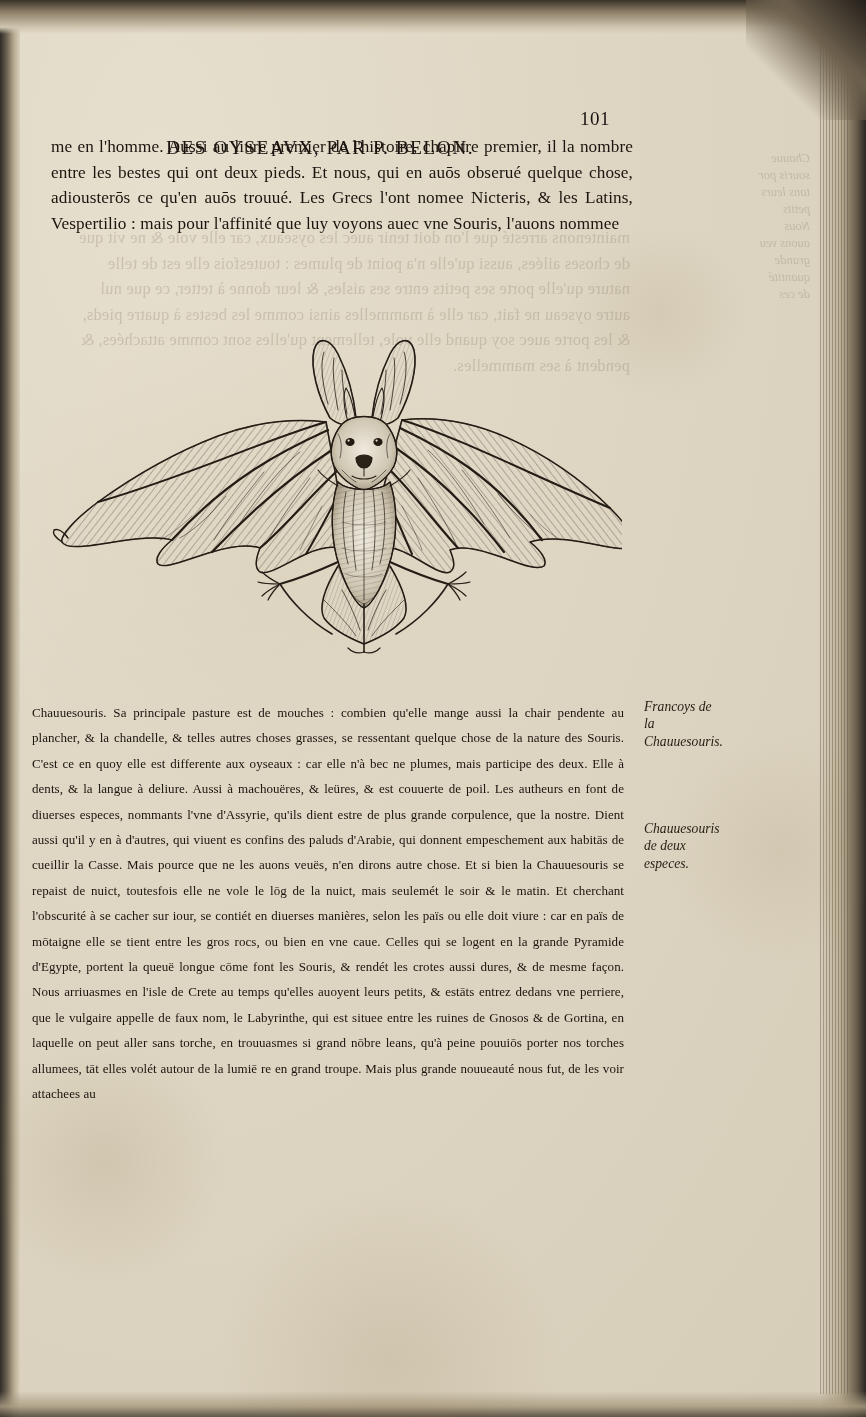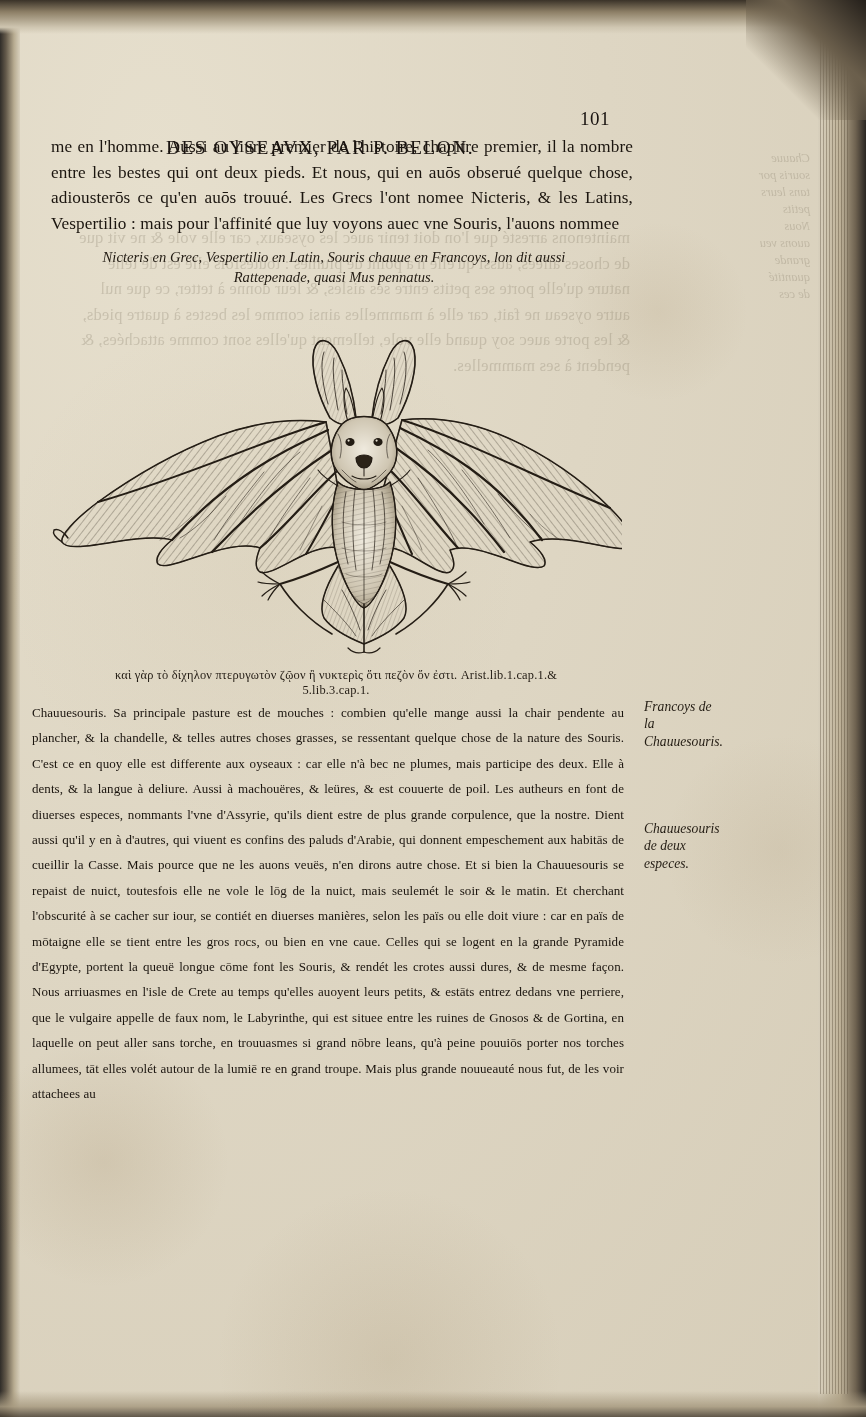--- a/index.html
+++ b/index.html
@@ -227,21 +227,20 @@
 
   <div class="foxing"></div>
 
   <div class="content">
 
     <div class="running-head ink-blur">DES OYSEAVX, PAR P. BELON.</div>
     <div class="folio ink-blur">101</div>
 
     <div class="para-top ink-blur">me en l'homme. Aussi au liure premier de l'histoire, chapitre premier, il la nombre entre les bestes qui ont deux pieds. Et nous, qui en auōs obserué quelque chose, adiousterōs ce qu'en auōs trouué. Les Grecs l'ont nomee Nicteris, &amp; les Latins, Vespertilio : mais pour l'affinité que luy voyons auec vne Souris, l'auons nommee</div>
 
-    <div class="caption ink-blur">Nicteris en Grec, Vespertilio en Latin, Souris chauue en Francoys, lon dit aussi Rattepenade, quasi Mus pennatus.</div>
 
     <div class="plate">
       <svg width="580" height="360" viewBox="0 0 580 360" xmlns="http://www.w3.org/2000/svg">
         <defs>
           <pattern id="hatchL" width="6" height="6" patternUnits="userSpaceOnUse" patternTransform="rotate(38)">
             <line x1="0" y1="0" x2="0" y2="6" stroke="#2a2219" stroke-width="0.9"></line>
           </pattern>
           <pattern id="hatchR" width="6" height="6" patternUnits="userSpaceOnUse" patternTransform="rotate(-38)">
             <line x1="0" y1="0" x2="0" y2="6" stroke="#2a2219" stroke-width="0.9"></line>
           </pattern>
@@ -395,21 +394,20 @@
           <path d="M322 352 C316 354 310 352 306 348" stroke-width="1.2"></path>
           <path d="M322 352 C328 354 334 352 338 348" stroke-width="1.2"></path>
           <path d="M300 290 C308 304 314 318 318 330" stroke-width="0.7"></path>
           <path d="M344 290 C336 304 330 318 326 330" stroke-width="0.7"></path>
           <path d="M282 300 C294 312 306 324 314 336" stroke-width="0.6"></path>
           <path d="M362 300 C350 312 338 324 330 336" stroke-width="0.6"></path>
         </g>
       </svg>
     </div>
 
-    <div class="greek-line ink-blur">καὶ γὰρ τὸ δίχηλον πτερυγωτὸν ζῷον ἢ νυκτερὶς ὅτι πεζὸν ὄν ἐστι. Arist.lib.1.cap.1.&amp; 5.lib.3.cap.1.</div>
 
     <div class="body-text ink-blur">Chauuesouris. Sa principale pasture est de mouches : combien qu'elle mange aussi la chair pendente au plancher, &amp; la chandelle, &amp; telles autres choses grasses, se ressentant quelque chose de la nature des Souris. C'est ce en quoy elle est differente aux oyseaux : car elle n'à bec ne plumes, mais participe des deux. Elle à dents, &amp; la langue à deliure. Aussi à machouëres, &amp; leüres, &amp; est couuerte de poil. Les autheurs en font de diuerses especes, nommants l'vne d'Assyrie, qu'ils dient estre de plus grande corpulence, que la nostre. Dient aussi qu'il y en à d'autres, qui viuent es confins des paluds d'Arabie, qui donnent empeschement aux habitās de cueillir la Casse. Mais pource que ne les auons veuës, n'en dirons autre chose. Et si bien la Chauuesouris se repaist de nuict, toutesfois elle ne vole le lōg de la nuict, mais seulemét le soir &amp; le matin. Et cherchant l'obscurité à se cacher sur iour, se contiét en diuerses manières, selon les païs ou elle doit viure : car en païs de mōtaigne elle se tient entre les gros rocs, ou bien en vne caue. Celles qui se logent en la grande Pyramide d'Egypte, portent la queuë longue cōme font les Souris, &amp; rendét les crotes aussi dures, &amp; de mesme façon. Nous arriuasmes en l'isle de Crete au temps qu'elles auoyent leurs petits, &amp; estāts entrez dedans vne perriere, que le vulgaire appelle de faux nom, le Labyrinthe, qui est situee entre les ruines de Gnosos &amp; de Gortina, en laquelle on peut aller sans torche, en trouuasmes si grand nōbre leans, qu'à peine pouuiōs porter nos torches allumees, tāt elles volét autour de la lumiē re en grand troupe. Mais plus grande nouueauté nous fut, de les voir attachees au</div>
 
     <div class="marginalia mg1 ink-blur">Francoys de la Chauuesouris.</div>
     <div class="marginalia mg2 ink-blur">Chauuesouris de deux especes.</div>
 
   </div>
 </div>
 
 </body></html>

